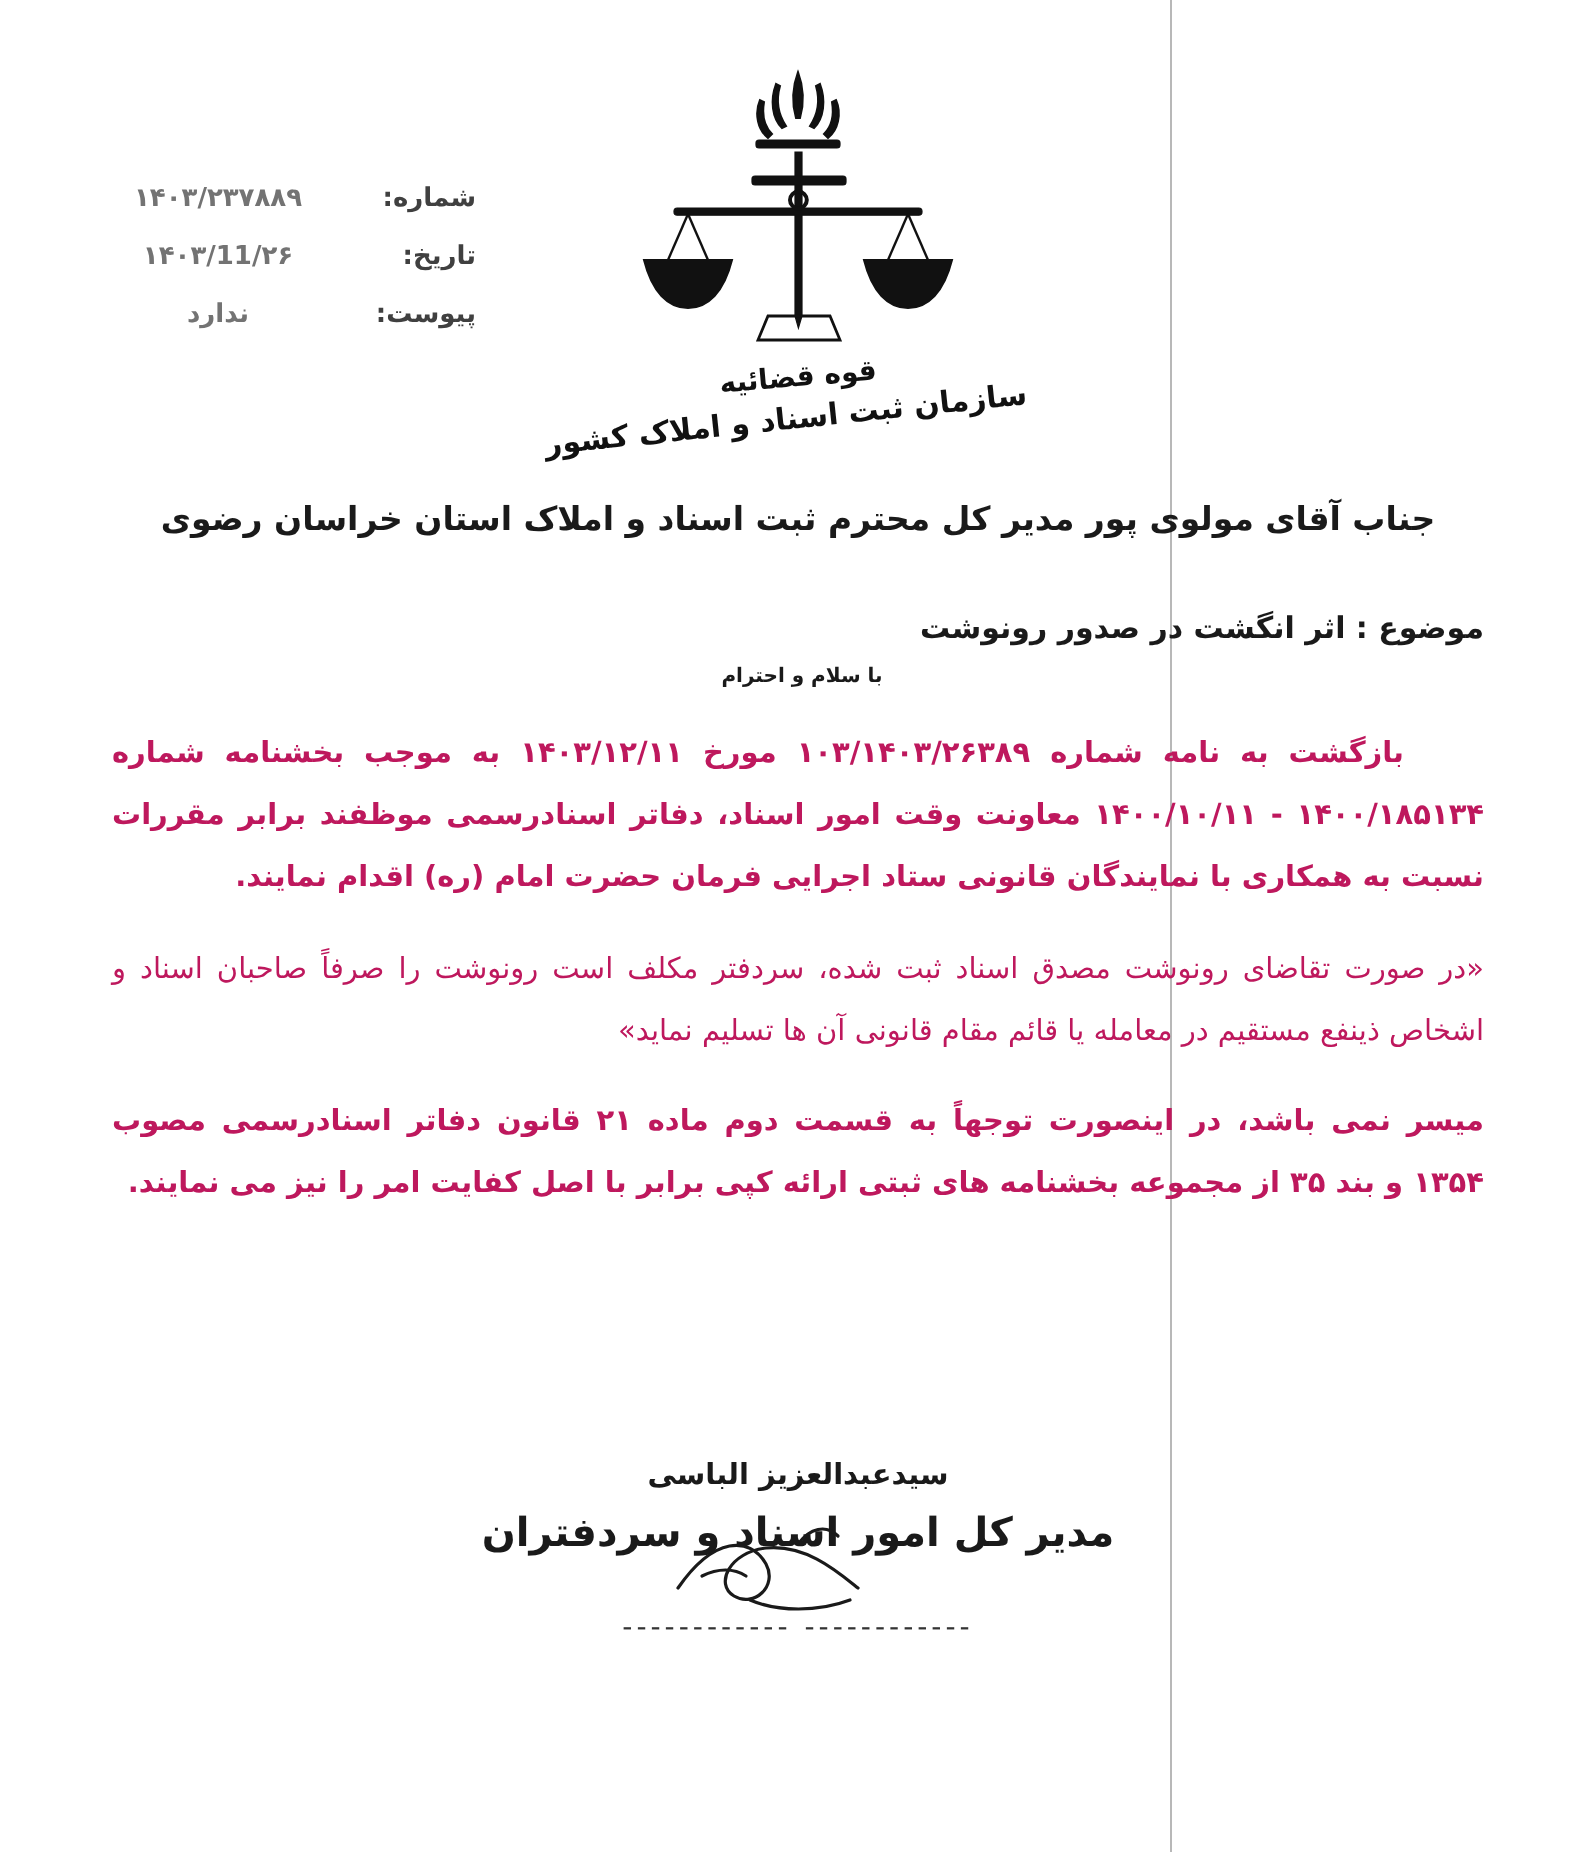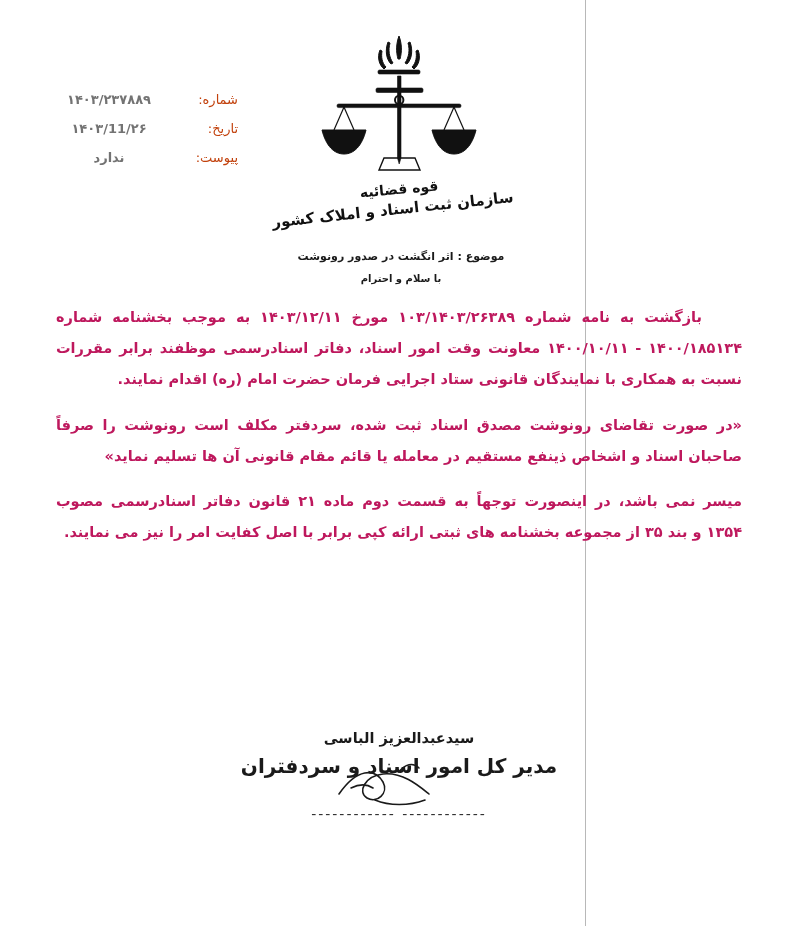--- a/index.html
+++ b/index.html
@@ -38,22 +38,22 @@
   .meta-row {
     display: flex;
     justify-content: flex-start;
     align-items: baseline;
     margin-bottom: 14px;
     font-size: 13px;
     letter-spacing: 0.5px;
   }
   .meta-label {
     width: 58px;
-    font-weight: normal;
-    color: #c2410c;
+    font-weight: bold;
+    color: #404040;
     text-align: right;
   }
   .meta-value {
     flex: 1;
     text-align: center;
     color: #737373;
     font-weight: bold;
     letter-spacing: 1px;
   }
 
@@ -98,44 +98,44 @@
     text-align: right;
   }
   .addressee {
     font-size: 16.5px;
     font-weight: bold;
     text-align: center;
     margin-bottom: 36px;
     letter-spacing: 0.2px;
   }
   .subject {
-    font-size: 11px;
-    font-weight: bold;
-    text-align: center;
+    font-size: 15px;
+    font-weight: bold;
+    text-align: right;
     margin-bottom: 10px;
     padding-left: 4px;
   }
   .salutation {
     font-size: 10px;
     font-weight: bold;
     text-align: center;
     margin-bottom: 18px;
     padding-left: 4px;
   }
   .para {
     font-size: 14.5px;
     line-height: 2.15;
     text-align: justify;
     text-justify: inter-word;
     margin: 0 0 14px 0;
     font-weight: bold;
     color: #be185d;
   }
   .para.indent { text-indent: 40px; }
-  .para.quote { font-weight: bold; }
+  .para.quote { font-weight: normal; }
 
   
   .signature {
     position: absolute;
     top: 730px;
     right: 0;
     left: 0;
     text-align: center;
     direction: rtl;
   }
@@ -223,20 +223,21 @@
 
       <path d="M92 128 L123 128 L128 140 L87 140 Z" fill="none" stroke-width="1.4"></path>
     </g>
   </svg>
   <div class="crest-caption-1">قوه قضائیه</div>
   <div class="crest-caption-2">سازمان ثبت اسناد و املاک کشور</div>
 </div>
 
 <div class="letter">
 
+  <div class="addressee">جناب آقای مولوی پور مدیر کل محترم ثبت اسناد و املاک استان خراسان رضوی</div>
 
   <div class="subject">موضوع : اثر انگشت در صدور رونوشت</div>
   <div class="salutation">با سلام و احترام</div>
 
   <p class="para indent">بازگشت به نامه شماره ۱۰۳/۱۴۰۳/۲۶۳۸۹ مورخ ۱۴۰۳/۱۲/۱۱ به موجب بخشنامه شماره ۱۴۰۰/۱۸۵۱۳۴ - ۱۴۰۰/۱۰/۱۱ معاونت وقت امور اسناد، دفاتر اسنادرسمی موظفند برابر مقررات نسبت به همکاری با نمایندگان قانونی ستاد اجرایی فرمان حضرت امام (ره) اقدام نمایند.</p>
   <p class="para quote">«در صورت تقاضای رونوشت مصدق اسناد ثبت شده، سردفتر مکلف است رونوشت را صرفاً صاحبان اسناد و اشخاص ذینفع مستقیم در معامله یا قائم مقام قانونی آن ها تسلیم نماید»</p>
   <p class="para">میسر نمی باشد، در اینصورت توجهاً به قسمت دوم ماده ۲۱ قانون دفاتر اسنادرسمی مصوب ۱۳۵۴ و بند ۳۵ از مجموعه بخشنامه های ثبتی ارائه کپی برابر با اصل کفایت امر را نیز می نمایند.</p>
 
 </div>
 

